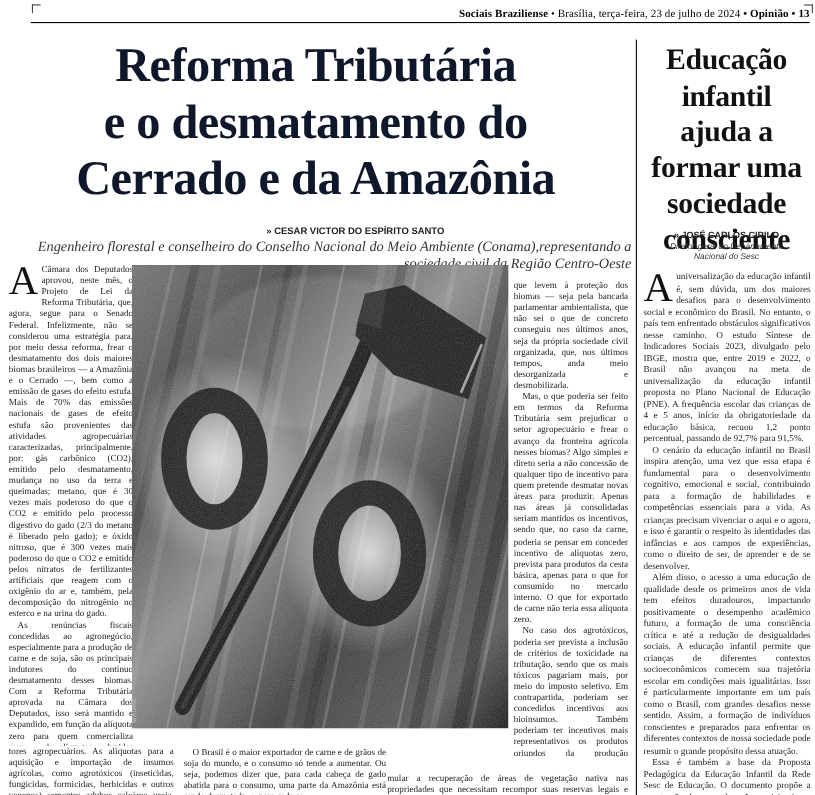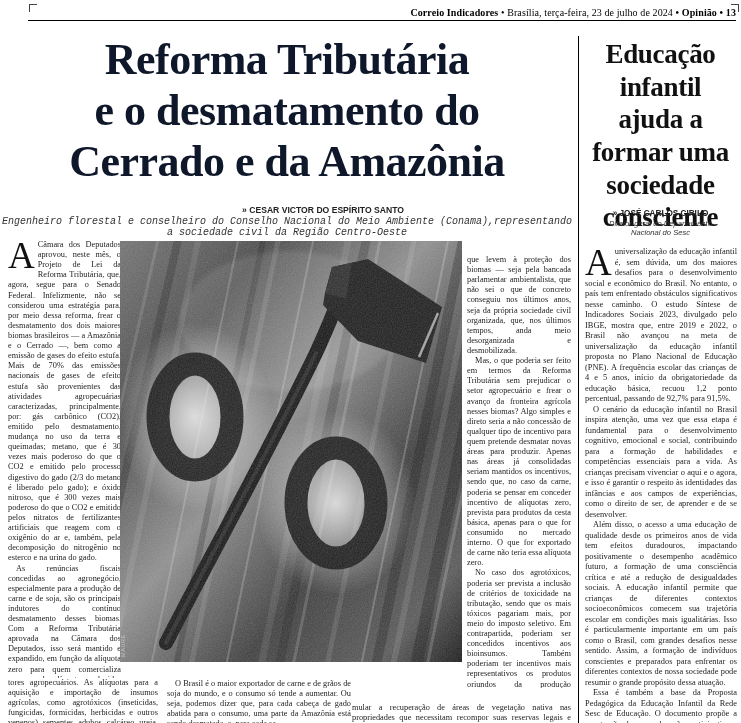--- a/index.html
+++ b/index.html
@@ -11,22 +11,22 @@
   .crop-r{position:absolute;left:731px;top:4px;width:7px;height:7px;border-right:1px solid #444;border-top:1px solid #444;}
   
   .hdr{position:absolute;right:5px;top:7px;font-size:10px;letter-spacing:0.1px;color:#000;}
   .hdr b{font-weight:bold;}
   .hdr-rule{position:absolute;left:28px;right:5px;top:20px;border-top:1.6px solid #000;}
   
   .headline{position:absolute;left:0;top:34px;width:574px;text-align:center;font-weight:bold;
             font-size:44px;line-height:1.16;letter-spacing:-0.5px;color:#0f172a;}
   .byline{position:absolute;left:0;top:205px;width:574px;text-align:center;
           font-family:"Liberation Sans",sans-serif;font-size:8.6px;font-weight:bold;color:#222;padding-left:36px;}
-  .byline-role{position:absolute;left:0;top:216px;width:574px;text-align:center;
-          font-family:Liberation Mono, monospace;font-style:italic;font-size:10px;color:#333;}
+  .byline-role{position:absolute;left:0;top:216px;width:574px;text-align:right;
+          font-family:Liberation Serif, serif;font-style:italic;font-size:13px;color:#333;}
   
   .btxt{font-size:8.3px;line-height:1.22;text-align:justify;overflow:hidden;position:absolute;}
   .btxt p{margin:0;}
   .btxt p + p{text-indent:8px;}
   .indent p{text-indent:8px;}
   .dropcap{float:left;font-size:37px;line-height:30px;padding:1px 3px 0 0;color:#111;}
   .col-left{left:8px;top:240px;width:113px;height:438px;}
   .col-right{left:467px;top:255px;width:104px;height:433px;}
   .bottom-a{left:8px;top:678px;width:150px;height:45px;}
   .bottom-b{left:167px;top:667px;width:184px;height:56px;margin-top:12px;}
@@ -49,21 +49,21 @@
 </style>
 </head>
 <body>
 
 <div class="page">
 
   <div class="crop-l"></div>
   <div class="crop-r"></div>
 
   <div class="hdr">
-    <b>Correio Indicadores</b>
+    <b>Sociais Braziliense</b>
     <span>•</span>
     <span>Brasília, terça-feira, 23 de julho de 2024</span>
     <b>•</b>
     <b>Opinião</b>
     <b>•</b>
     <b>13</b>
   </div>
   <div class="hdr-rule"></div>
 
   <h1 class="headline pre" style="margin:0;">Reforma Tributária

